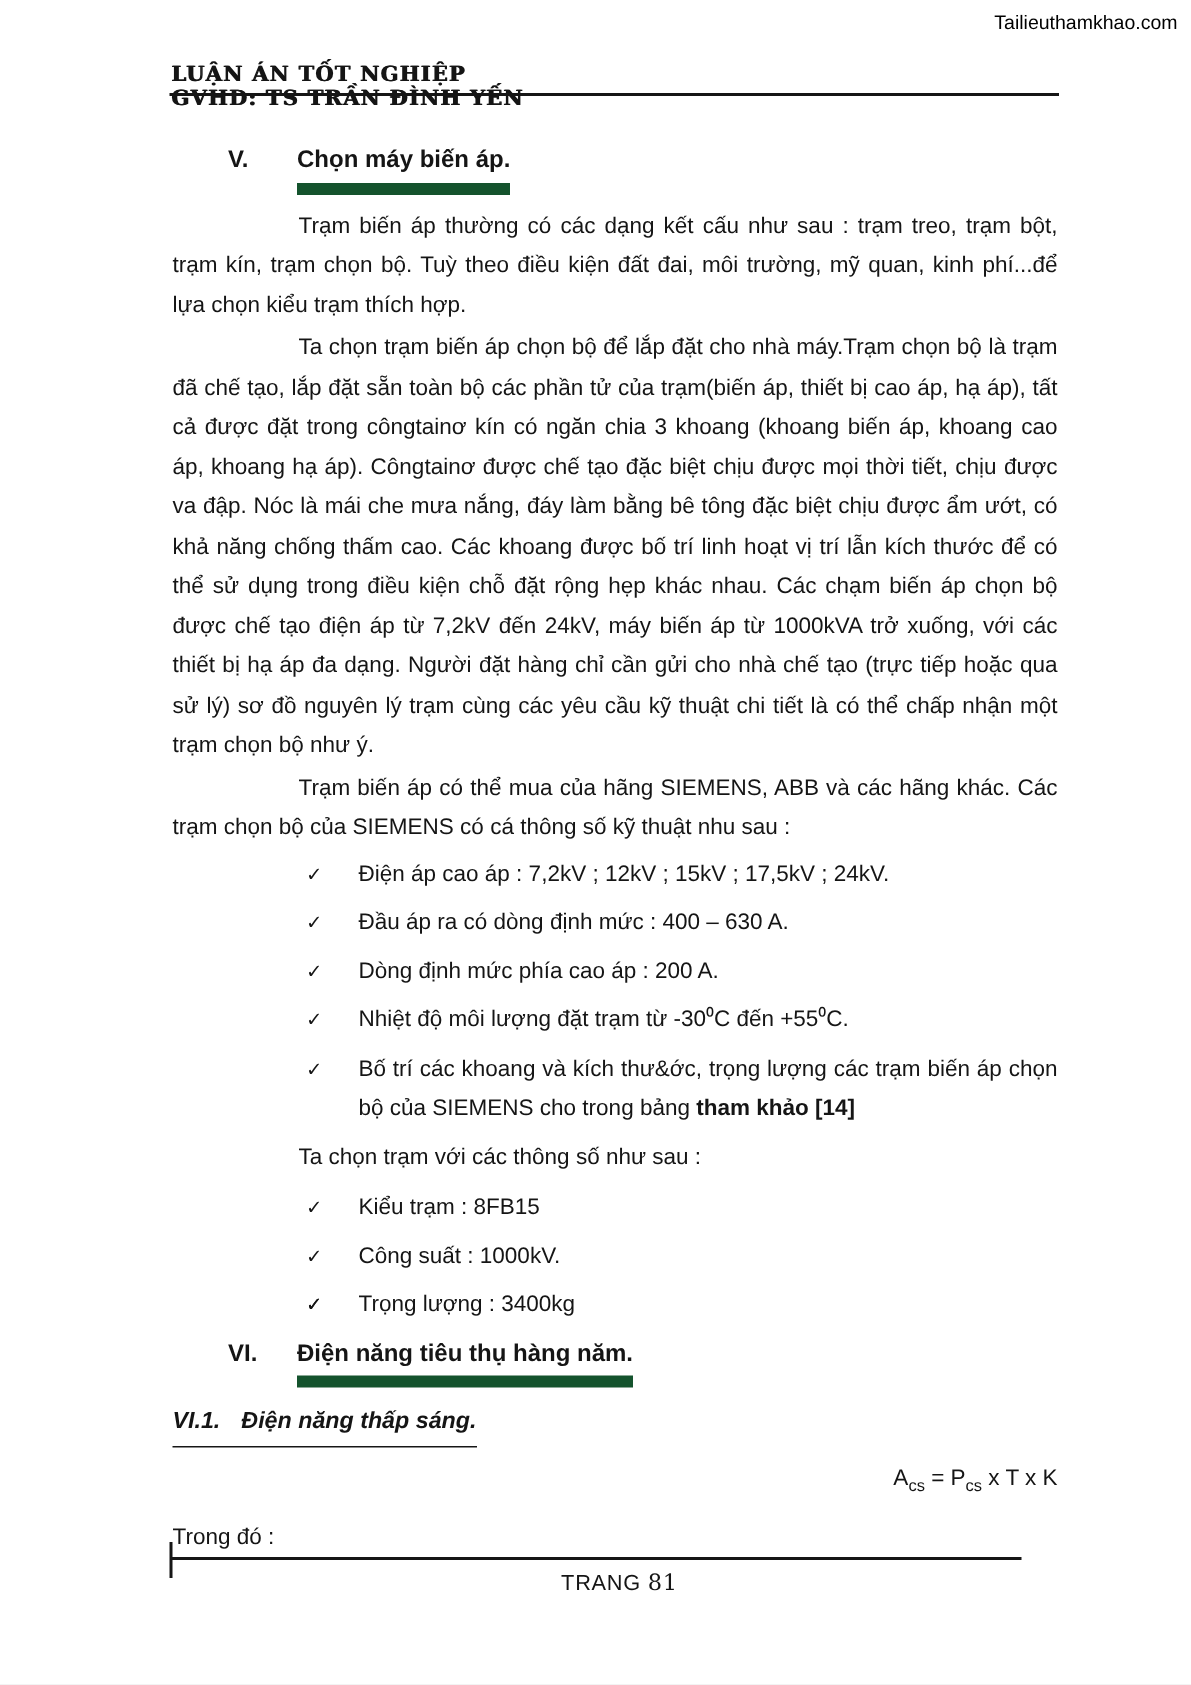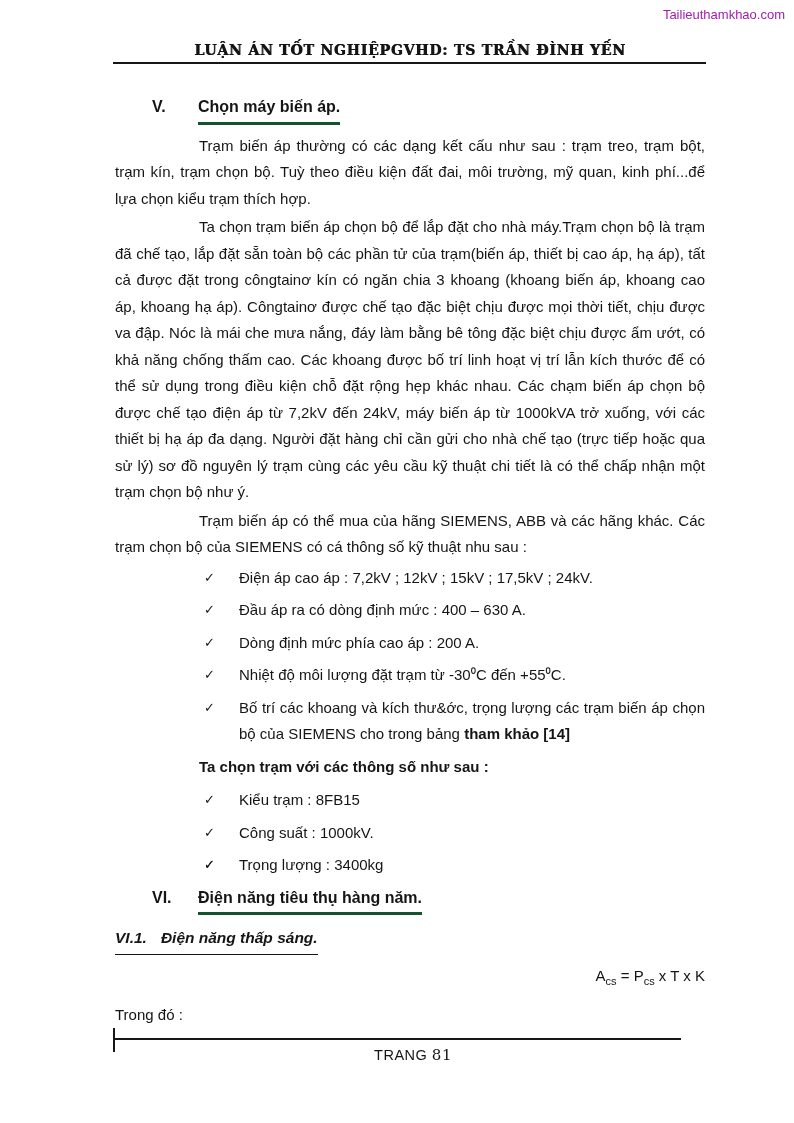--- a/index.html
+++ b/index.html
@@ -1,40 +1,40 @@
 <!DOCTYPE html>
 <html><head>
 <meta charset="utf-8">
 <style>
   html, body { margin: 0; padding: 0; background: #eaeaea; }
   .page {
     position: relative; width: 794px; height: 1123px; margin: 0 auto;
     background: #ffffff; color: #151515; overflow: hidden;
     font-family: "Liberation Sans", sans-serif;
   }
-  .watermark { position: absolute; top: 7px; right: 9px; font-size: 13px; color: #a21caf; }
+  .watermark { position: absolute; top: 7px; right: 9px; font-size: 13px; color: #000000; }
   .hdr {
     position: absolute; top: 42px; left: 114px; width: 592px;
-    display: flex; justify-content: center;
+    display: flex; justify-content: flex-end;
     font-family: "DejaVu Serif", serif; font-weight: 700; font-size: 14px;
-    letter-spacing: 0.8px; text-shadow: 0.6px 0 0 currentColor; white-space: nowrap;
+    letter-spacing: 0.8px; text-shadow: 0.6px 0 0 currentColor; white-space: nowrap; flex-direction: column;
   }
   .hdr-rule { position: absolute; top: 62px; left: 113px; width: 593px; border-top: 2.4px solid #161616; }
   .content {
     position: absolute; top: 88px; left: 115px; width: 590px;
     font-size: 15px; line-height: 26.5px; text-align: justify;
   }
   .sec-heading { display: flex; font-weight: 700; font-size: 16px; margin: 6px 0 8px; text-align: left; }
   .sec-num { flex: 0 0 46px; margin-left: 37px; }
-  .sec-title { border-bottom: 3px solid #14532d; padding-bottom: 1px; }
+  .sec-title { border-bottom: 8px solid #14532d; padding-bottom: 1px; }
   p.body { margin: 0 0 2px; text-indent: 84px; }
   ul.checks { list-style: none; margin: 4px 0 2px; padding: 0; }
   ul.checks li { position: relative; padding-left: 124px; margin: 0 0 6px; }
   ul.checks .chk { position: absolute; left: 89px; top: 0; font-size: 13px; }
-  .intro-line { margin: 2px 0 7px; padding-left: 84px; text-align: left; font-weight: bold; }
+  .intro-line { margin: 2px 0 7px; padding-left: 84px; text-align: left; }
   .sub-heading { margin: 10px 0 8px; text-align: left; }
   .sub-wrap { display: inline-block; border-bottom: 1.8px solid #161616; padding-bottom: 2px; font-weight: 700; font-style: italic; font-size: 15.5px; }
   .sub-num { margin-right: 14px; }
   .formula { margin: 2px 0 8px; text-align: right; }
   .formula sub { font-size: 11px; }
   .note { text-align: left; margin: 0; }
   b.tail { font-weight: 700; }
   .ftr-tick { position: absolute; top: 1028px; left: 113px; height: 24px; border-left: 2px solid #161616; }
   .ftr-rule { position: absolute; top: 1038px; left: 114px; width: 567px; border-top: 2px solid #161616; }
   .ftr-label { position: absolute; top: 1046px; left: 16px; width: 100%; text-align: center; font-size: 14.5px; letter-spacing: 0.5px; }

